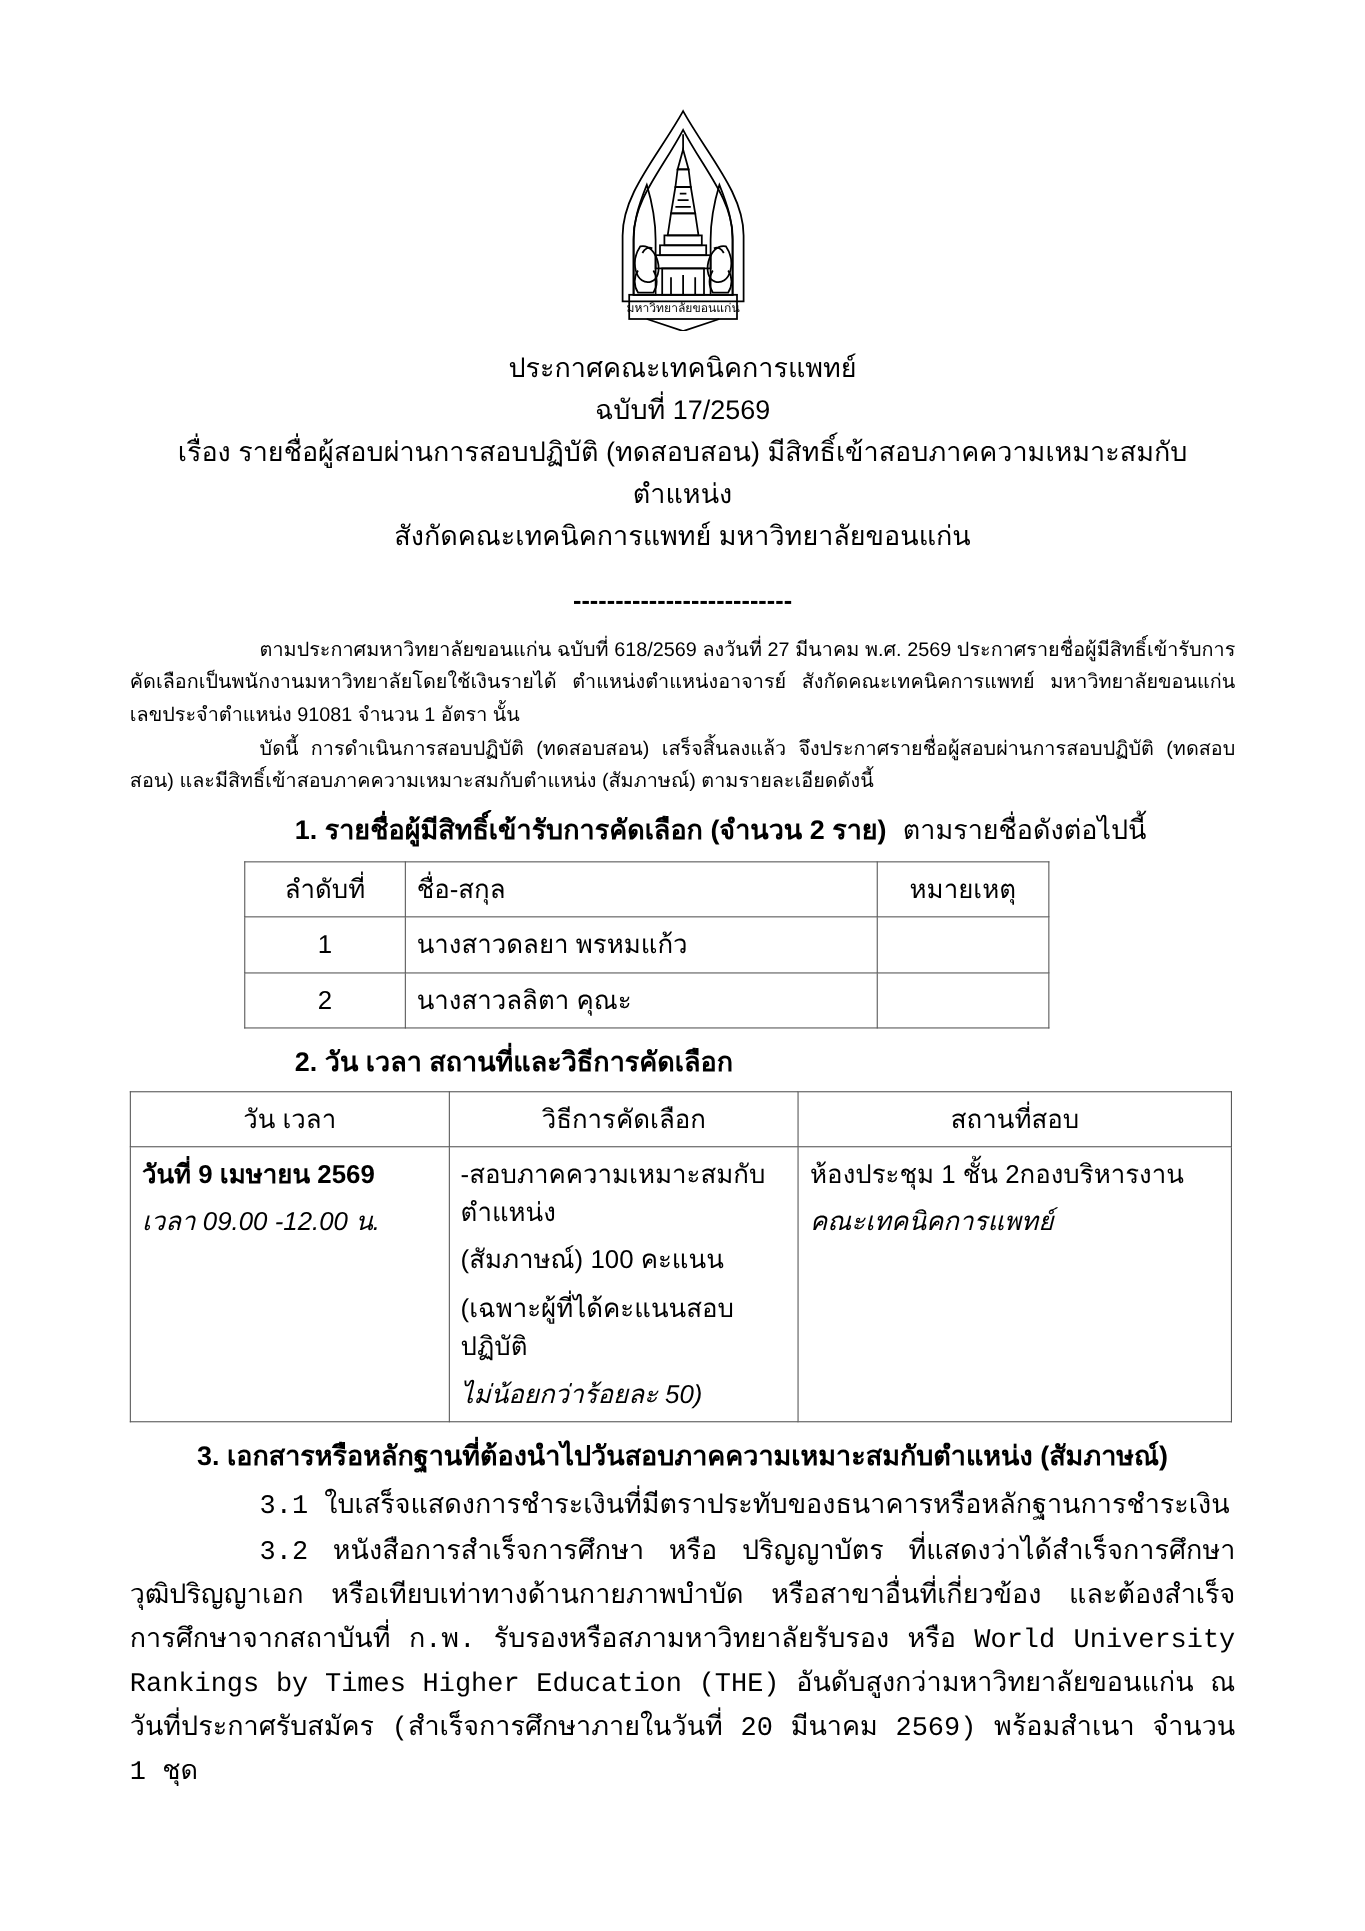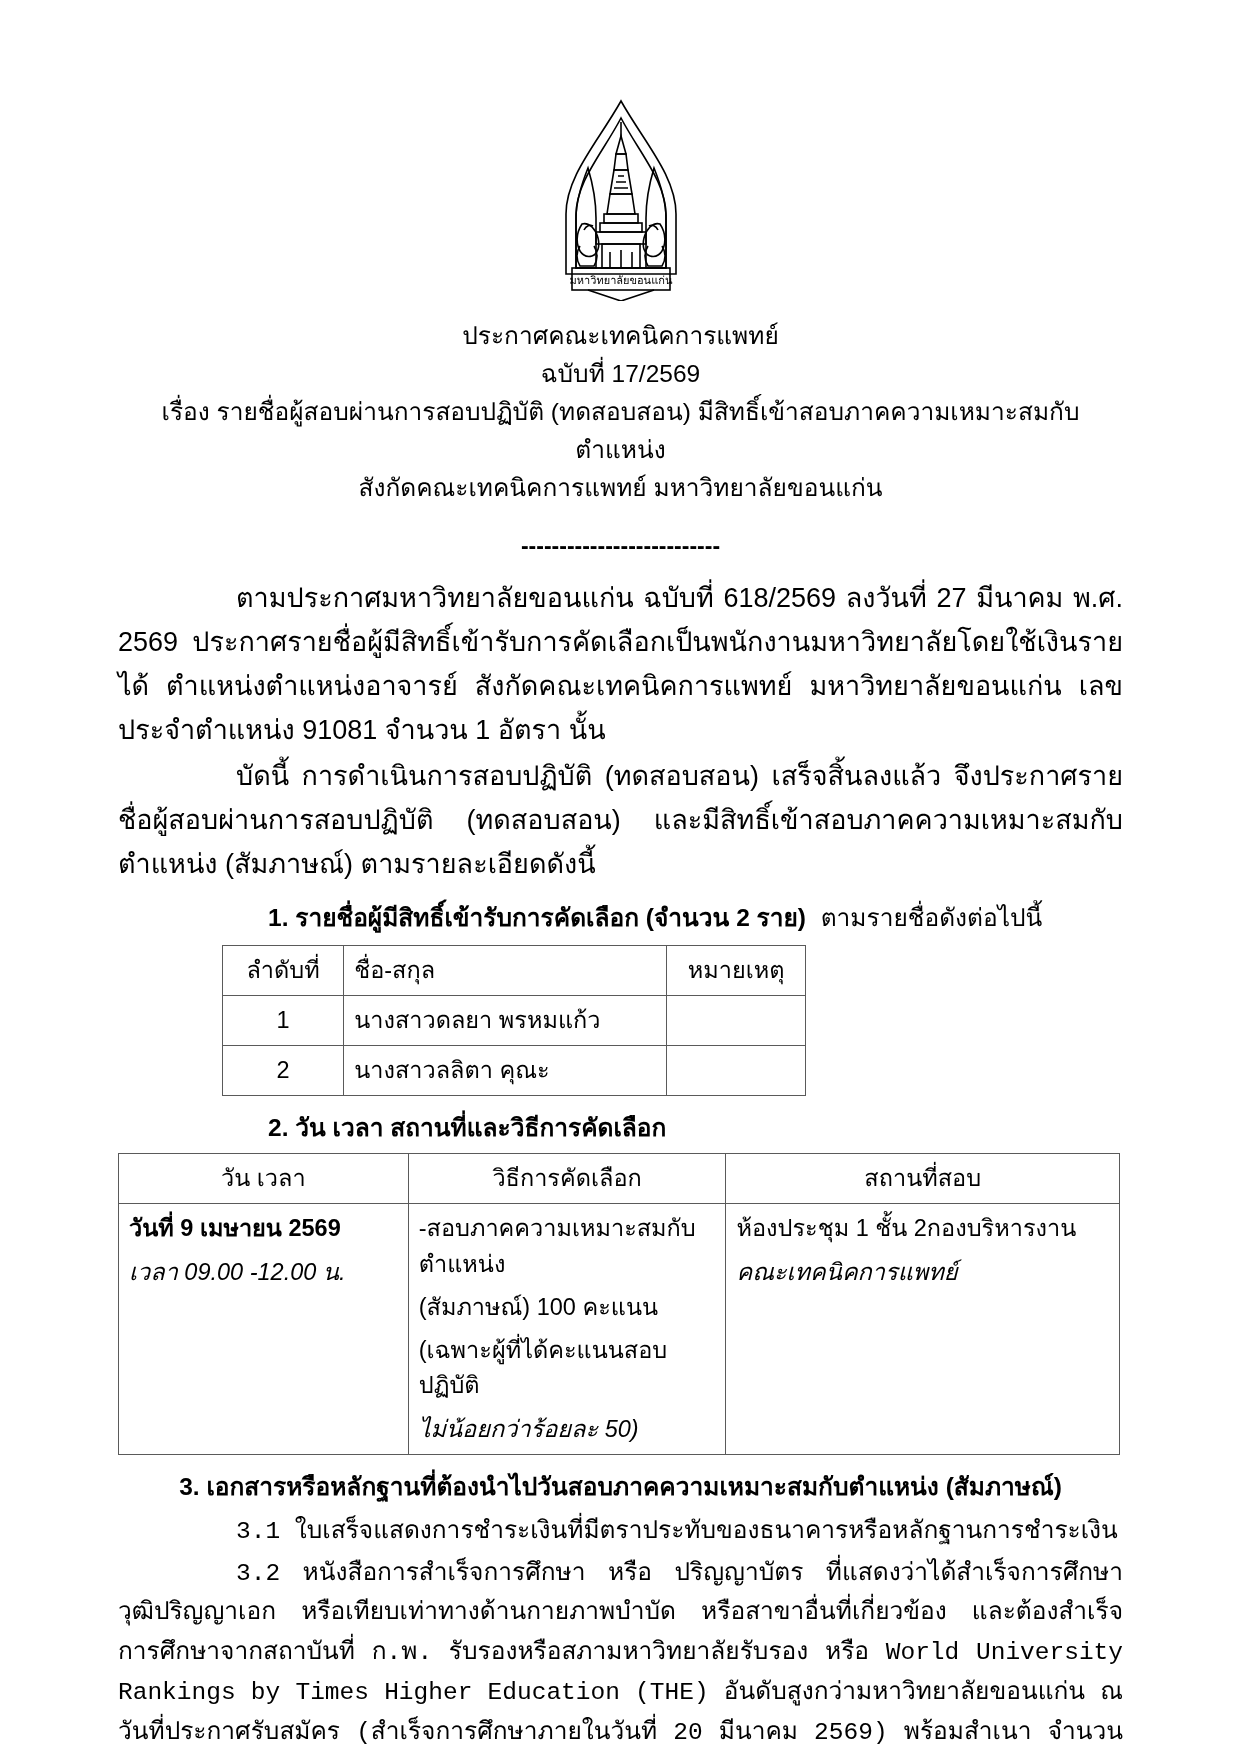--- a/index.html
+++ b/index.html
@@ -45,21 +45,21 @@
     font-size: 23px;
     letter-spacing: 0px;
     margin-top: 26px;
     margin-bottom: 16px;
     font-weight: 700;
     font-family: "Liberation Sans", sans-serif;
   }
 
   
   .body-text {
-    font-size: 27px;
+    font-size: 18px;
     line-height: 1.63;
     text-align: justify;
     text-justify: inter-word;
   }
   .para { margin: 0 0 2px 0; }
   .para.indent { text-indent: 118px; }
 
   
   .sec-head {
     font-size: 24.5px;
@@ -79,21 +79,21 @@
   }
   table td, table th {
     border: 1.4px solid #5a5a5a;
     padding: 7px 10px;
     font-weight: 400;
     vertical-align: top;
   }
 
   
   .tbl-names {
-    width: 584px;
+    width: 732px;
     margin: 0 0 0 104px;
   }
   .tbl-names th { text-align: center; }
   .tbl-names .c-no    { width: 136px; text-align: center; }
   .tbl-names .c-name  { width: 400px; text-align: left; }
   .tbl-names .c-note  { width: 146px; }
   .tbl-names tbody td { height: 46px; }
 
   
   .tbl-sched {

